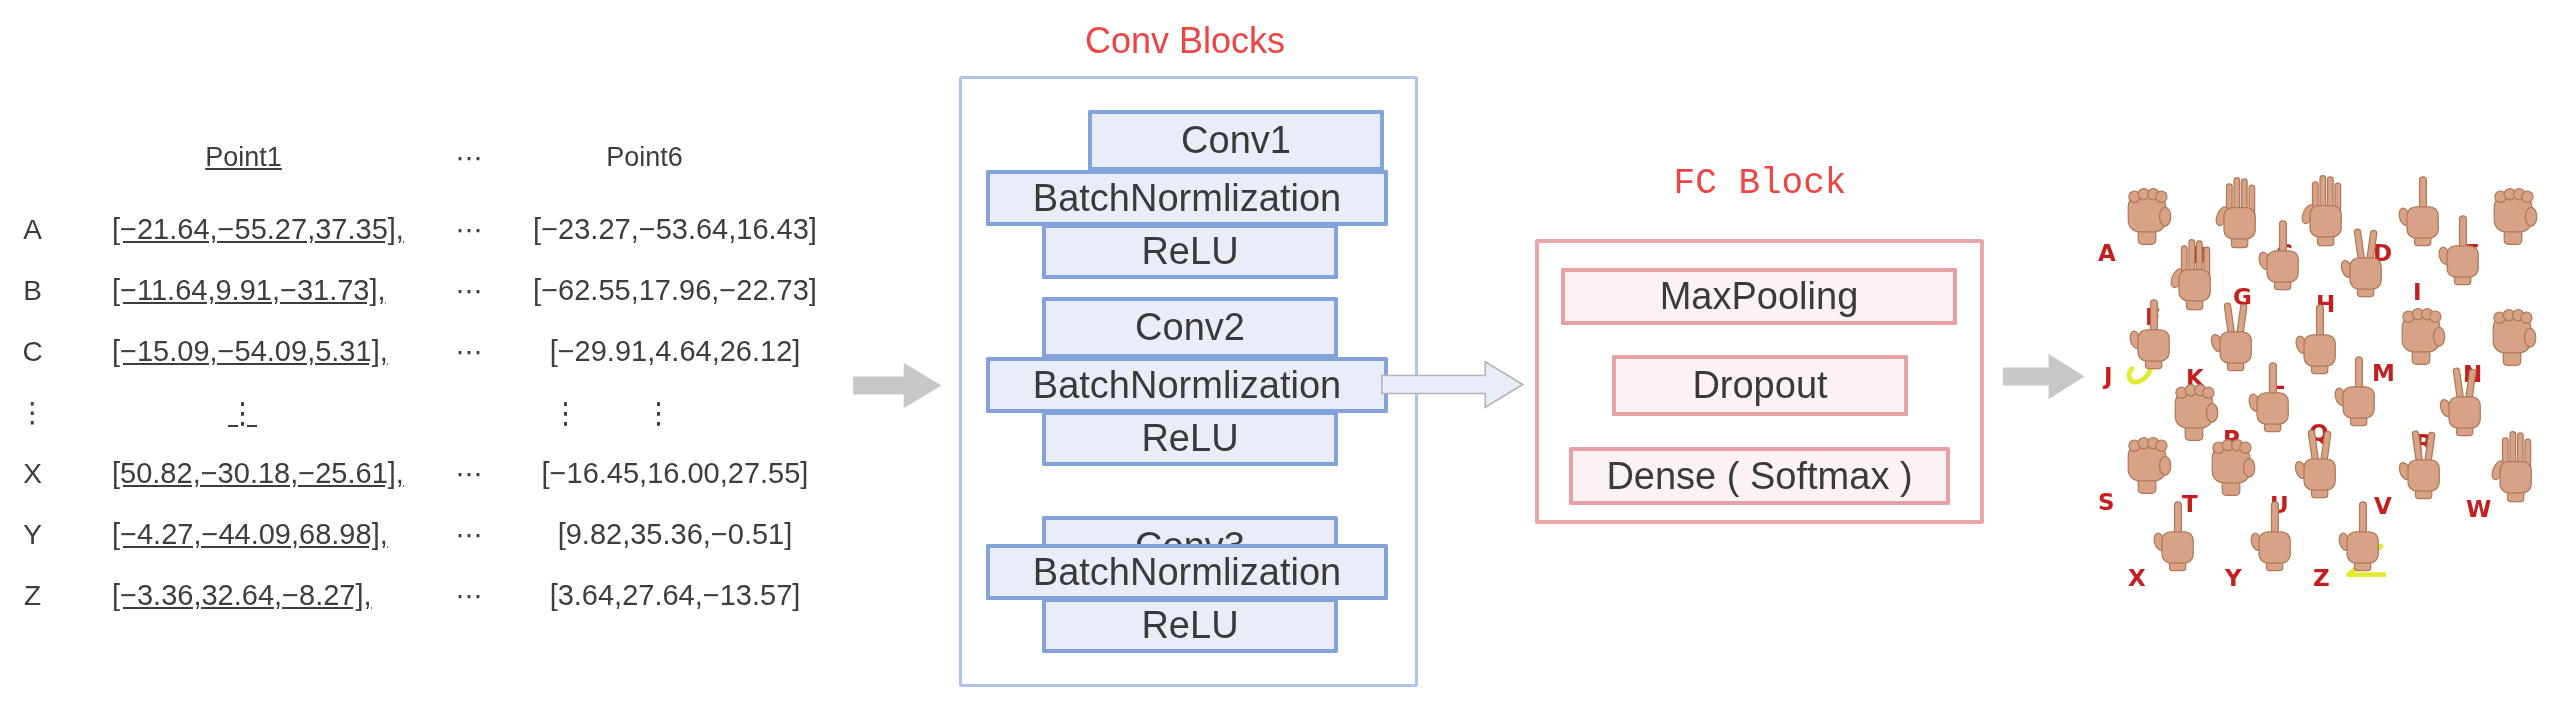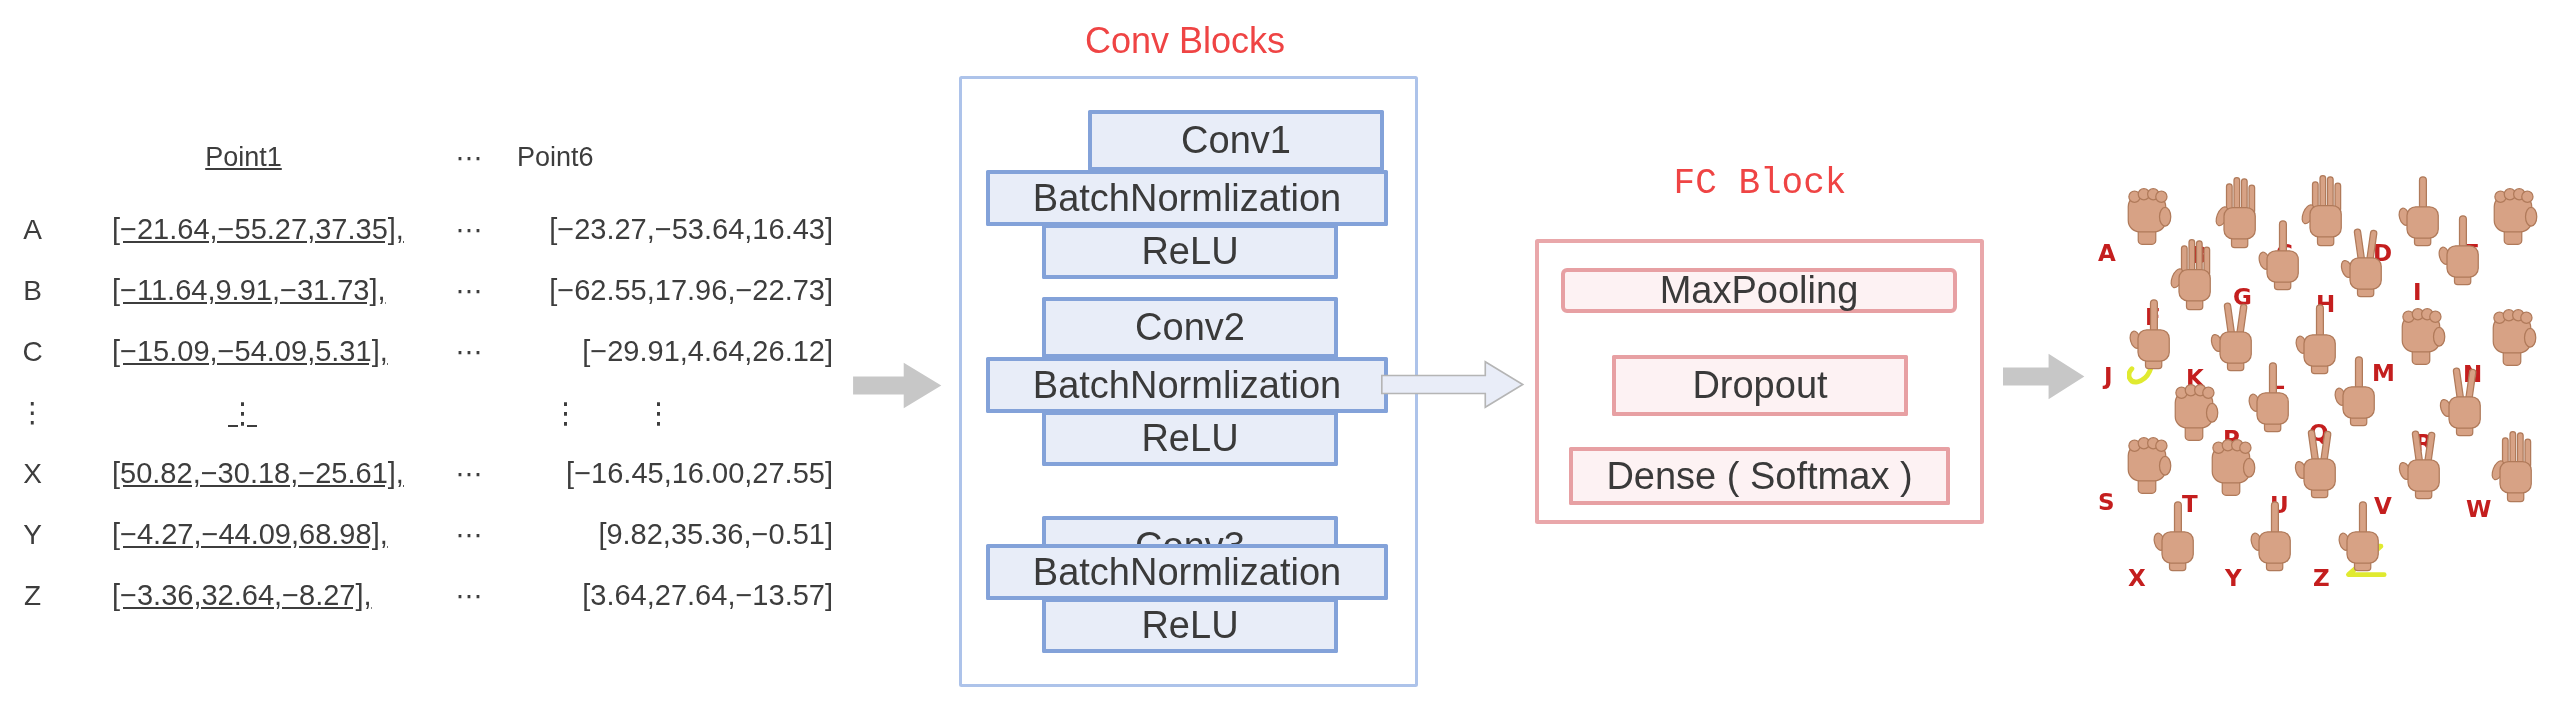--- a/index.html
+++ b/index.html
@@ -7,23 +7,23 @@
           font-family:"Liberation Sans","DejaVu Sans",sans-serif;color:#3d3d3d;}
 
   
   .itable{position:absolute;left:0;top:127px;width:833px;}
   .trow{display:flex;height:61px;align-items:center;font-size:29px;color:#3d3d3d;}
   .trow.first{margin-top:11.4px;}
   .c{white-space:nowrap;}
   .c.lab{width:65px;text-align:center;font-size:28px;}
   .c.p1{width:357px;padding-left:47px;box-sizing:border-box;text-align:left;text-decoration:underline;}
   .c.sep{width:95px;text-align:center;font-size:27px;letter-spacing:0.8px;}
-  .c.p6{flex:1;text-align:right;}
+  .c.p6{flex:1;text-align:center;}
   .hrow .c.p1{padding-left:0;text-align:center;font-size:27px;}
-  .hrow .c.p6{flex:none;width:255px;text-align:left;font-size:27px;}
+  .hrow .c.p6{flex:none;width:255px;text-align:center;font-size:27px;}
   .dotsrow .c.p1{padding-left:163px;}
   .dotsrow .c.p6{display:flex;gap:64px;padding-left:34px;}
 
   
   .blocktitle{position:absolute;font-size:36px;color:#ef4444;text-align:center;transform:translateX(-50%);white-space:nowrap;}
   .outerbox{position:absolute;background:transparent;border-radius:2.5px;}
   .conv-outer{left:959px;top:76px;width:453px;height:605px;border:3.3px solid #adc3ea;}
   .fc-outer{left:1535px;top:239px;width:449px;height:285px;border:4.1px solid #e9a7aa;box-sizing:border-box;}
 
   .cbox{position:absolute;box-sizing:border-box;display:flex;align-items:center;justify-content:center;
@@ -122,21 +122,21 @@
     <div class="cbox conv-style" style="left:1042px;top:598px;width:296px;height:55px;">ReLU</div>
     <div class="cbox conv-style" style="left:986px;top:544px;width:402px;height:56px;">BatchNormlization</div>
   </div>
 
   <svg class="arrow" style="left:1381px;top:359px;" width="145" height="51" viewBox="0 0 178 62">
     <polygon points="1,20 128,20 128,3 174,31 128,59 128,42 1,42" fill="#e9edf8" stroke="#b5b5b5" stroke-width="2"></polygon>
   </svg>
 
   <div class="blocktitle" style="left:1760px;top:163px;font-family:Liberation Mono, monospace;">FC Block</div>
   <div class="outerbox fc-outer"></div>
-  <div class="cbox fc-style" style="left:1561px;top:268px;width:396px;height:45px;border-radius:6px;">MaxPooling</div>
+  <div class="cbox fc-style" style="left:1561px;top:268px;width:396px;height:57px;">MaxPooling</div>
   <div class="cbox fc-style" style="left:1569px;top:447px;width:381px;height:58px;">Dense ( Softmax )</div>
   <div class="cbox fc-style" style="left:1612px;top:355px;width:296px;height:61px;">Dropout</div>
 
   <svg class="arrow" style="left:2003px;top:352px;" width="83" height="49" viewBox="0 0 102 60">
     <polygon points="0,19 56,19 56,2 100,30 56,58 56,41 0,41" fill="#c7c7c7"></polygon>
   </svg>
 
   <svg width="0" height="0" style="position:absolute;">
     <defs>
       <g id="hand-fist">

